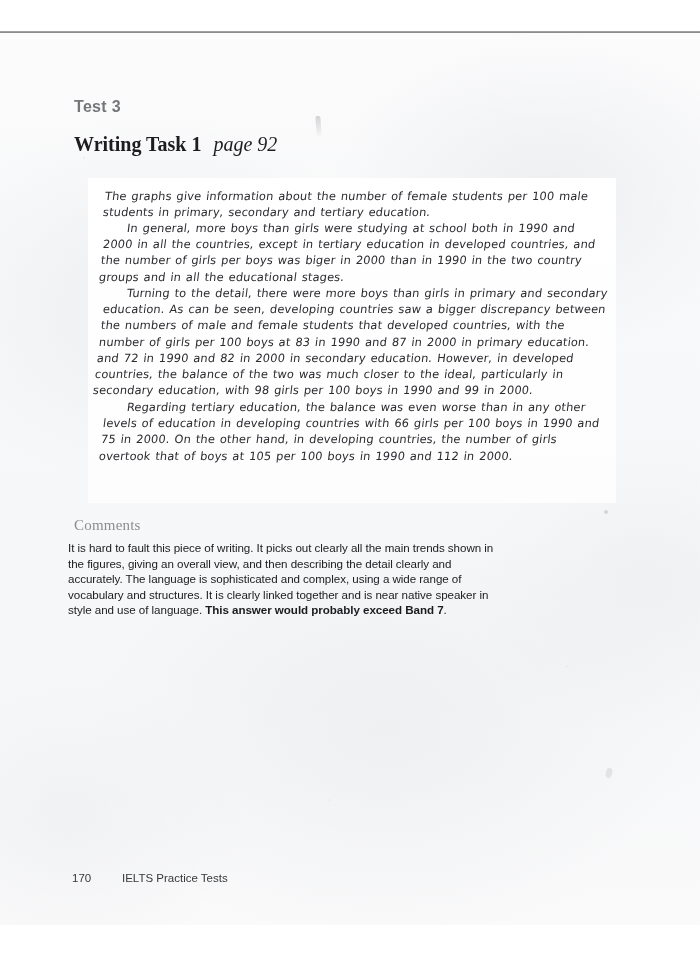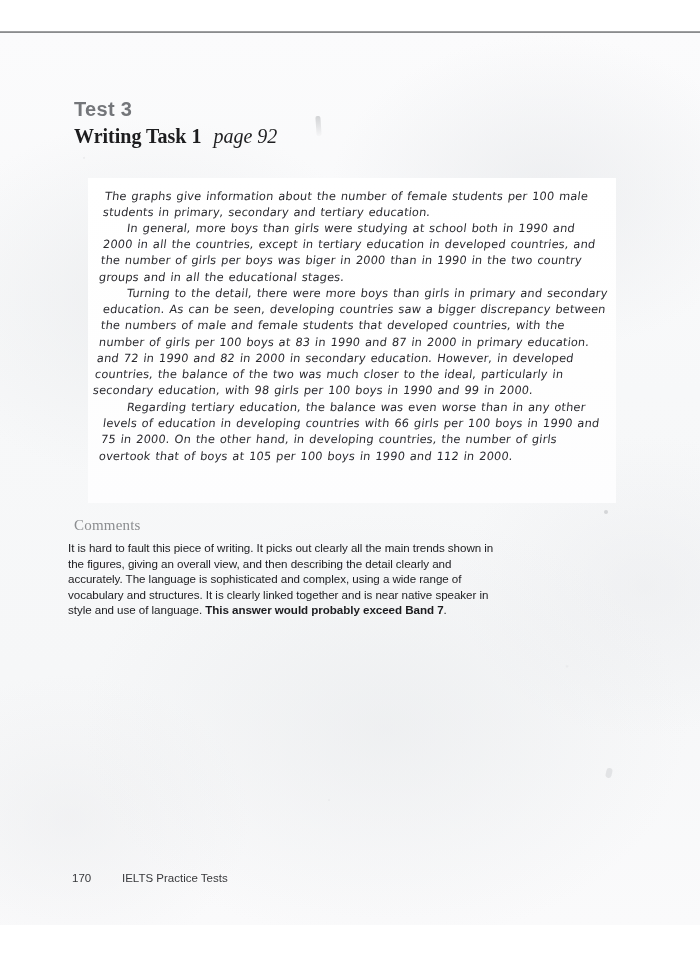--- a/index.html
+++ b/index.html
@@ -91,29 +91,29 @@
     pointer-events: none;
   }
 
   
   .test-title {
     position: absolute;
     left: 74px;
     top: 98px;
     font-family: "Liberation Sans", sans-serif;
     font-weight: bold;
-    font-size: 20px;
+    font-size: 16px;
     letter-spacing: 0.3px;
     color: #74767a;
   }
 
   .task-line {
     position: absolute;
     left: 74px;
-    top: 125px;
+    top: 133px;
     font-family: "Liberation Serif", serif;
     font-size: 20px;
     color: #1d1d1f;
     white-space: nowrap;
   }
   .task-line .task-name {
     font-weight: bold;
   }
   .task-line .task-page {
     font-style: italic;

